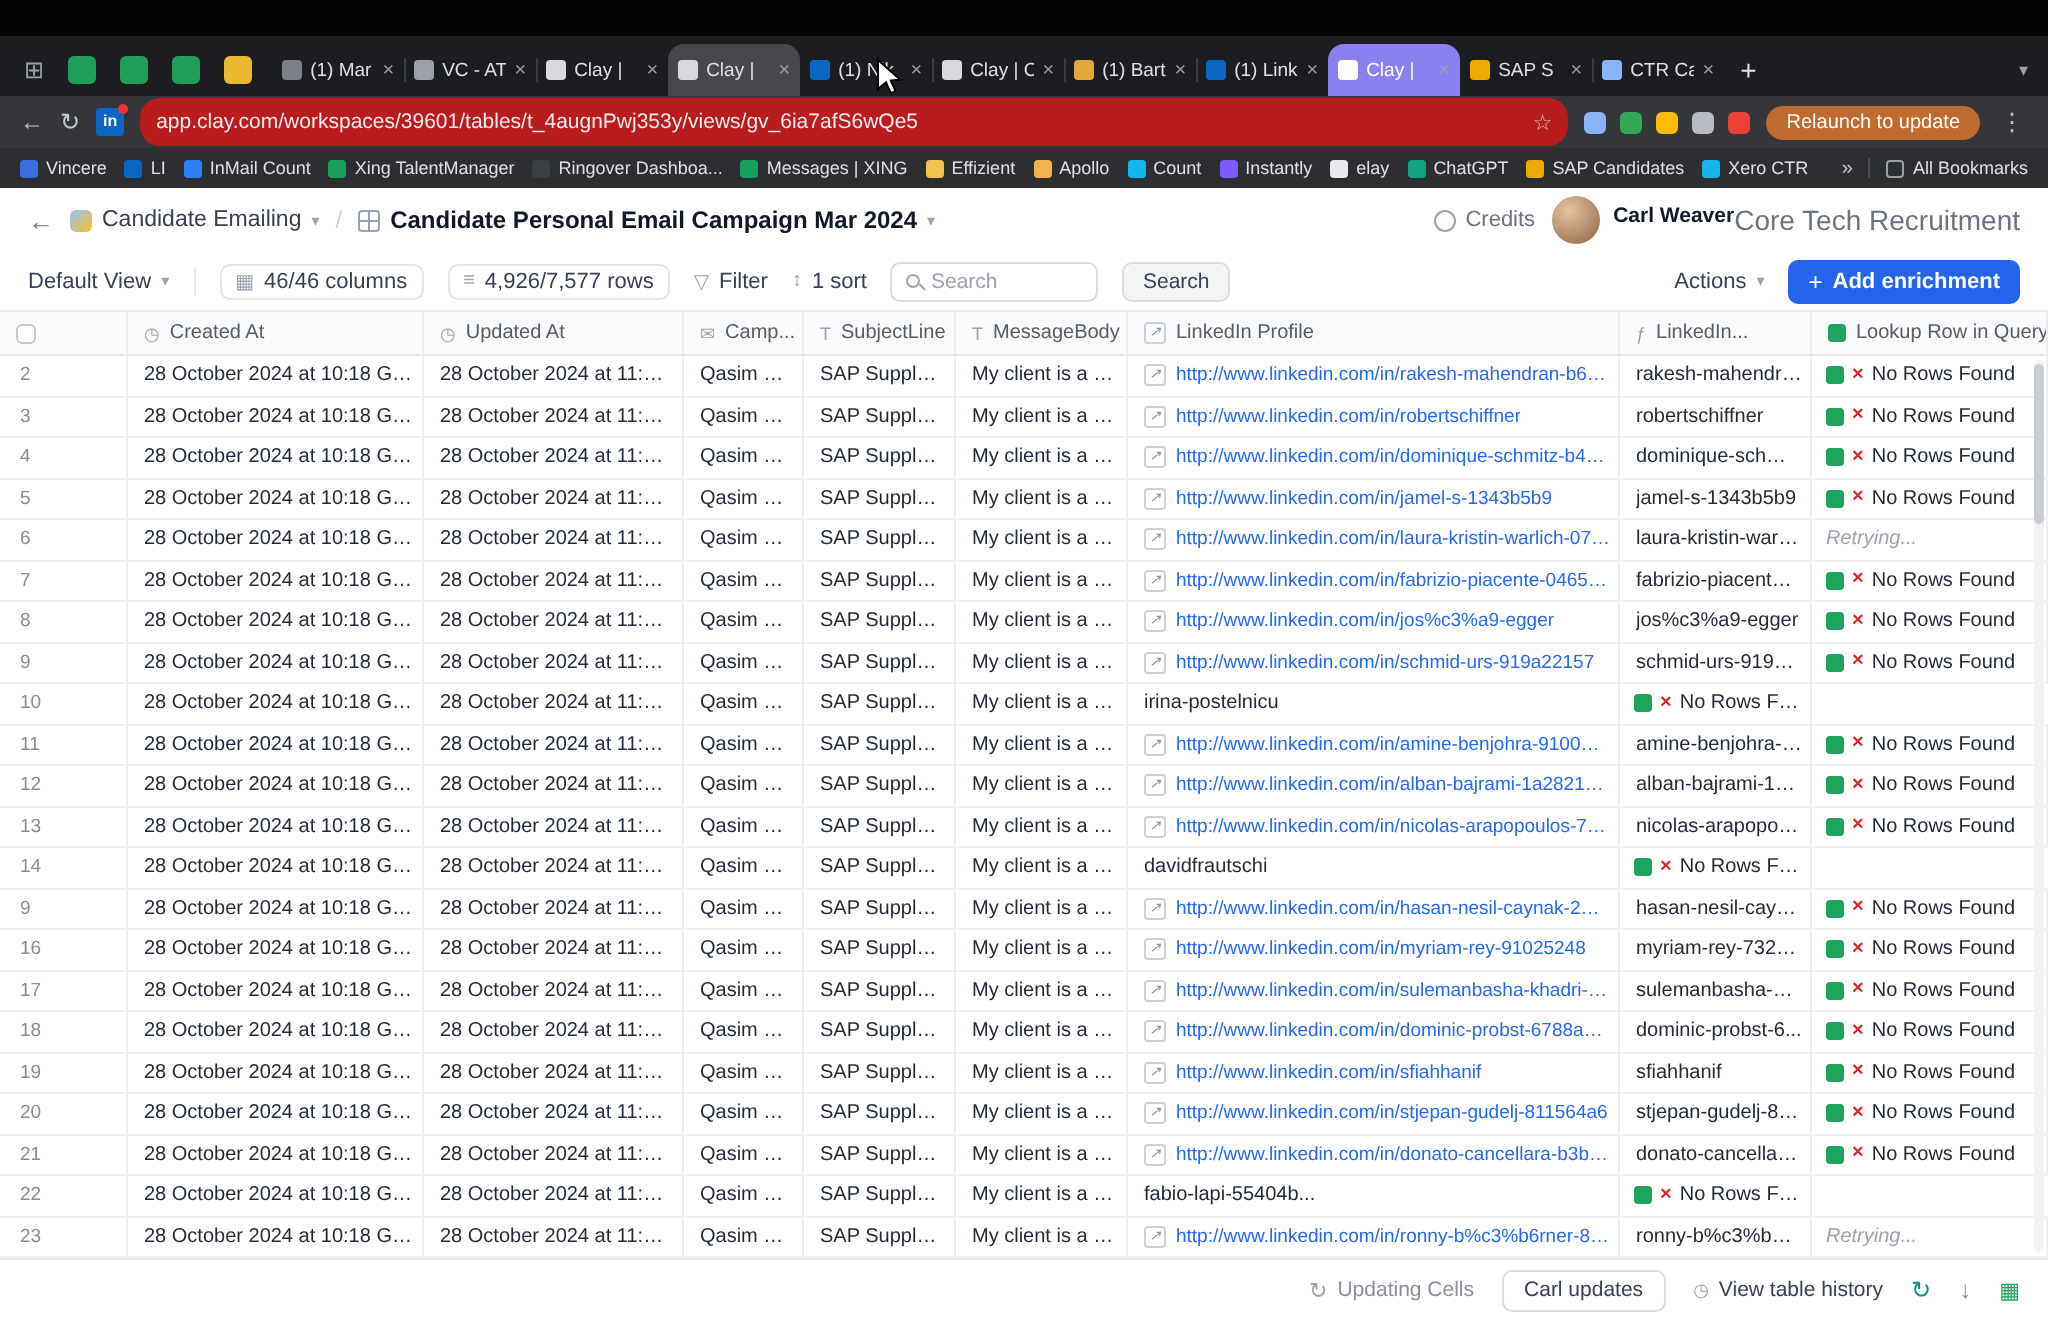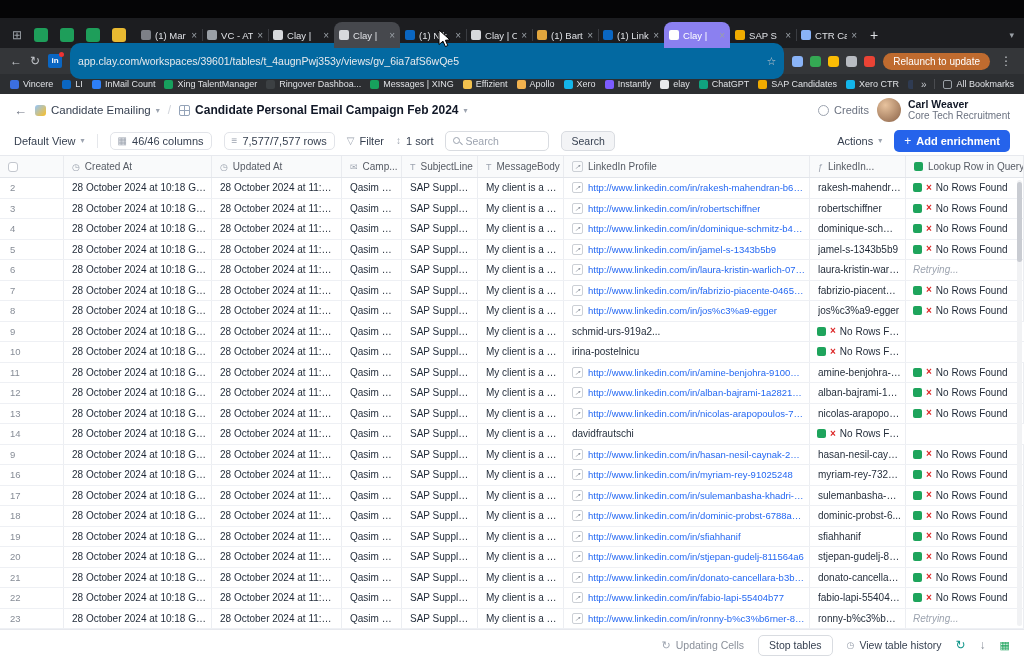--- a/index.html
+++ b/index.html
@@ -23,21 +23,21 @@
   .tlabel { color:#dfe1e5; font-size:9.5px; white-space:nowrap; overflow:hidden; flex:1 1 auto; }
   .tab.active .tlabel { color:#fff; }
   .tclose { color:#9aa0a6; font-size:10px; flex:0 0 auto; }
   .newtab-btn { color:#dfe1e5; font-size:14px; line-height:26px; padding:0 8px; }
   .tabchev { color:#9aa0a6; font-size:9px; line-height:26px; padding:0 4px; margin-left:auto; }
 
   .urlbar { height:26px; background:#343639; display:flex; align-items:center; gap:8px; padding:0 10px; }
   .nav-ico { color:#c4c7cc; font-size:12px; }
   .nav-badge { width:14px; height:14px; background:#0a66c2; border-radius:2px; color:#fff; font-size:8px; font-weight:700; text-align:center; line-height:14px; position:relative; }
   .nav-badge::after { content:""; position:absolute; right:-2px; top:-2px; width:5px; height:5px; border-radius:50%; background:#e33; }
-  .urlpill { flex:1 1 auto; height:36px; background:#0369a1; border-radius:10px; display:flex; align-items:center; padding:0 8px; gap:6px; min-width:0; }
+  .urlpill { flex:1 1 auto; height:24px; background:#b91c1c; border-radius:10px; display:flex; align-items:center; padding:0 8px; gap:6px; min-width:0; }
   .url-text { color:#e8eaed; font-size:10.5px; white-space:nowrap; overflow:hidden; text-overflow:ellipsis; flex:1 1 auto; }
   .star { color:#c4c7cc; font-size:11px; }
   .ext-wrap { display:flex; align-items:center; gap:7px; }
   .extdot { width:11px; height:11px; border-radius:3px; display:inline-block; }
   .relaunch { background:#bf6b2f; color:#fff; font-size:10px; padding:3px 10px; border-radius:10px; white-space:nowrap; }
   .kebab { color:#c4c7cc; font-size:12px; padding:0 2px; }
 
   .bookmarks { height:20px; background:#2c2e31; display:flex; align-items:center; padding:0 10px; gap:8px; }
   .bm-list { display:flex; align-items:center; gap:9px; overflow:hidden; flex:1 1 auto; }
   .bm { display:flex; align-items:center; gap:4px; flex:0 0 auto; }
@@ -56,23 +56,23 @@
              background:linear-gradient(#94a3b8,#94a3b8) 50% 0/1px 100% no-repeat, linear-gradient(#94a3b8,#94a3b8) 0 50%/100% 1px no-repeat; }
   .crumb1-label { font-size:11.5px; color:#374151; }
   .crumb2-label { font-size:12px; font-weight:700; color:#111827; white-space:nowrap; }
   .chev { color:#9ca3af; font-size:8px; font-style:normal; }
   .crumb-sep { color:#d1d5db; font-size:12px; }
   .spacer { flex:1 1 auto; }
   .credits { display:flex; align-items:center; gap:5px; font-size:11px; color:#6b7280; }
   .coin { width:11px; height:11px; border:1.5px solid #9ca3af; border-radius:50%; display:inline-block; }
   .user { display:flex; align-items:center; gap:7px; }
   .avatar { width:24px; height:24px; border-radius:50%; background:radial-gradient(circle at 35% 30%,#e8c39e,#8a6247); display:inline-block; }
-  .user-meta { display:flex; flex-direction:column; line-height:1.15; }
+  .user-meta { display:flex; flex-direction:row; line-height:1.15; }
   .user-meta b { font-size:10.5px; color:#111827; }
-  .user-meta small { font-size:10px; color:#6b7280; }
+  .user-meta small { font-size:14px; color:#6b7280; }
 
   .app-toolbar { height:30px; border-bottom:1px solid #e7e9ee; display:flex; align-items:center; gap:12px; padding:0 14px; }
   .tb-item { display:flex; align-items:center; gap:5px; font-size:11px; color:#374151; white-space:nowrap; }
   .tb-ico { color:#9ca3af; font-size:10px; font-style:normal; }
   .chip { border:1px solid #e2e4e9; border-radius:5px; padding:2px 7px; }
   .vdiv { width:1px; height:14px; background:#e5e7eb; }
   .searchbox { display:flex; align-items:center; gap:5px; border:1px solid #d9dce1; border-radius:5px; height:20px; padding:0 7px; width:104px; }
   .mag { width:7px; height:7px; border:1.4px solid #9ca3af; border-radius:50%; position:relative; flex:0 0 auto; }
   .mag::after { content:""; position:absolute; width:4px; height:1.4px; background:#9ca3af; transform:rotate(45deg); right:-3.5px; bottom:-1px; }
   .searchbox input { border:none; outline:none; width:100%; font-size:10.5px; font-family:inherit; color:#374151; background:transparent; }
@@ -243,21 +243,21 @@
         <span class="bm">
           <span class="bmico" style="background: rgb(242, 193, 78);"></span>
           <span class="bmlabel">Effizient</span>
         </span>
         <span class="bm">
           <span class="bmico" style="background: rgb(242, 178, 78);"></span>
           <span class="bmlabel">Apollo</span>
         </span>
         <span class="bm">
           <span class="bmico" style="background: rgb(19, 181, 234);"></span>
-          <span class="bmlabel">Xero</span>
+          <span class="bmlabel">Count</span>
         </span>
         <span class="bm">
           <span class="bmico" style="background: rgb(124, 92, 255);"></span>
           <span class="bmlabel">Instantly</span>
         </span>
         <span class="bm">
           <span class="bmico" style="background: rgb(232, 234, 237);"></span>
           <span class="bmlabel">elay</span>
         </span>
         <span class="bm">
@@ -286,21 +286,21 @@
   <div class="app-header">
     <span class="back-arrow">←</span>
     <span class="crumb">
       <i class="crumb-ico"></i>
       <span class="crumb1-label">Candidate Emailing</span>
       <i class="chev">▾</i>
     </span>
     <span class="crumb-sep">/</span>
     <span class="crumb">
       <i class="tbl-ico"></i>
-      <span class="crumb2-label">Candidate Personal Email Campaign Feb 2024</span>
+      <span class="crumb2-label">Candidate Personal Email Campaign Mar 2024</span>
       <i class="chev">▾</i>
     </span>
     <div class="spacer"></div>
     <span class="credits">
       <i class="coin"></i>
       <span>Credits</span>
     </span>
     <span class="user">
       <i class="avatar"></i>
       <span class="user-meta">
@@ -315,21 +315,21 @@
       <span>Default View</span>
       <i class="chev">▾</i>
     </span>
     <span class="vdiv"></span>
     <span class="tb-item chip">
       <i class="tb-ico">▦</i>
       <span>46/46 columns</span>
     </span>
     <span class="tb-item chip">
       <i class="tb-ico">≡</i>
-      <span>7,577/7,577 rows</span>
+      <span>4,926/7,577 rows</span>
     </span>
     <span class="tb-item">
       <i class="tb-ico">▽</i>
       <span>Filter</span>
     </span>
     <span class="tb-item">
       <i class="tb-ico">↕</i>
       <span>1 sort</span>
     </span>
     <span class="searchbox">
@@ -621,20 +621,24 @@
           </div>
     <div class="cell c-camp">
             <span class="txt">Qasim Mc...</span>
           </div>
     <div class="cell c-subj">
             <span class="txt">SAP Supply Chai...</span>
           </div>
     <div class="cell c-msg">
             <span class="txt">My client is a well ...</span>
           </div>
+    <div class="cell c-url">
+            <i class="ext-icon"></i>
+            <span class="url txt">http://www.linkedin.com/in/schmid-urs-919a22157</span>
+          </div>
     <div class="cell c-slug">
             <span class="txt">schmid-urs-919a2...</span>
           </div>
     <div class="cell c-lookup">
             <span class="lk-green"></span>
             <span class="lk-x">×</span>
             <span class="lk-text">No Rows Found</span>
           </div>
   </div>
         <div class="trow">
@@ -1024,24 +1028,20 @@
             <span class="txt">28 October 2024 at 11:35 GMT</span>
           </div>
     <div class="cell c-camp">
             <span class="txt">Qasim Mc...</span>
           </div>
     <div class="cell c-subj">
             <span class="txt">SAP Supply Chai...</span>
           </div>
     <div class="cell c-msg">
             <span class="txt">My client is a well ...</span>
-          </div>
-    <div class="cell c-url">
-            <i class="ext-icon"></i>
-            <span class="url txt">http://www.linkedin.com/in/fabio-lapi-55404b77</span>
           </div>
     <div class="cell c-slug">
             <span class="txt">fabio-lapi-55404b...</span>
           </div>
     <div class="cell c-lookup">
             <span class="lk-green"></span>
             <span class="lk-x">×</span>
             <span class="lk-text">No Rows Found</span>
           </div>
   </div>
@@ -1077,21 +1077,21 @@
   </div>
       </div>
   </div>
 
   <div class="statusbar">
     <div class="spacer"></div>
     <span class="sb-updating">
       <i>↻</i>
       <span>Updating Cells</span>
     </span>
-    <button class="sb-stop">Stop tables</button>
+    <button class="sb-stop">Carl updates</button>
     <span class="sb-history">
       <i class="hico">◷</i>
       <span>View table history</span>
     </span>
     <span class="sb-ico teal">↻</span>
     <span class="sb-ico">↓</span>
     <span class="sb-ico green">▦</span>
   </div>
 
   <div class="vscroll">

